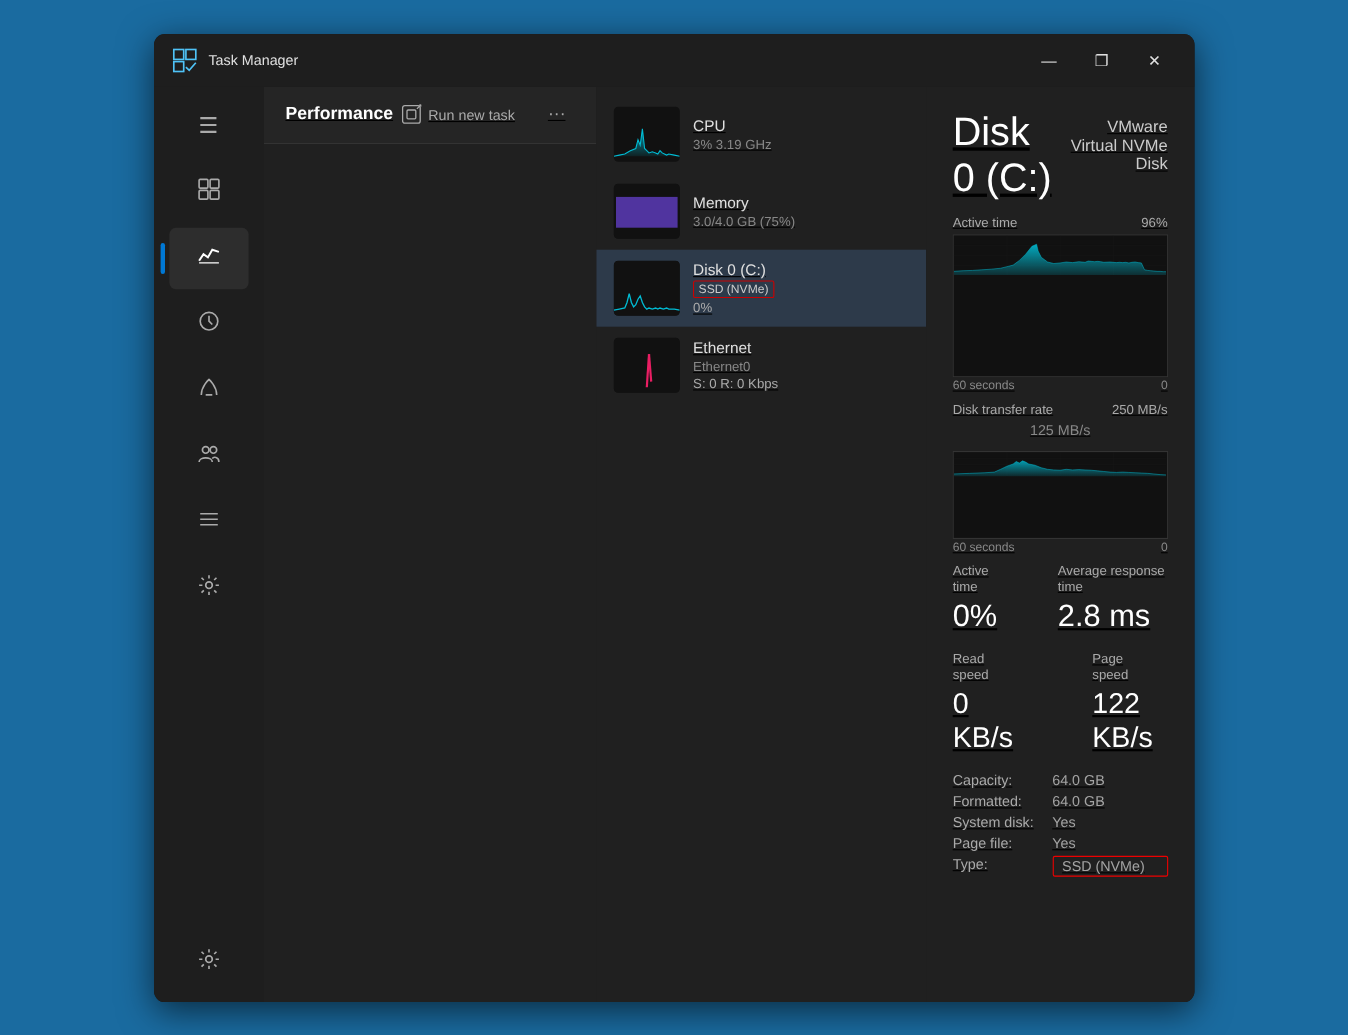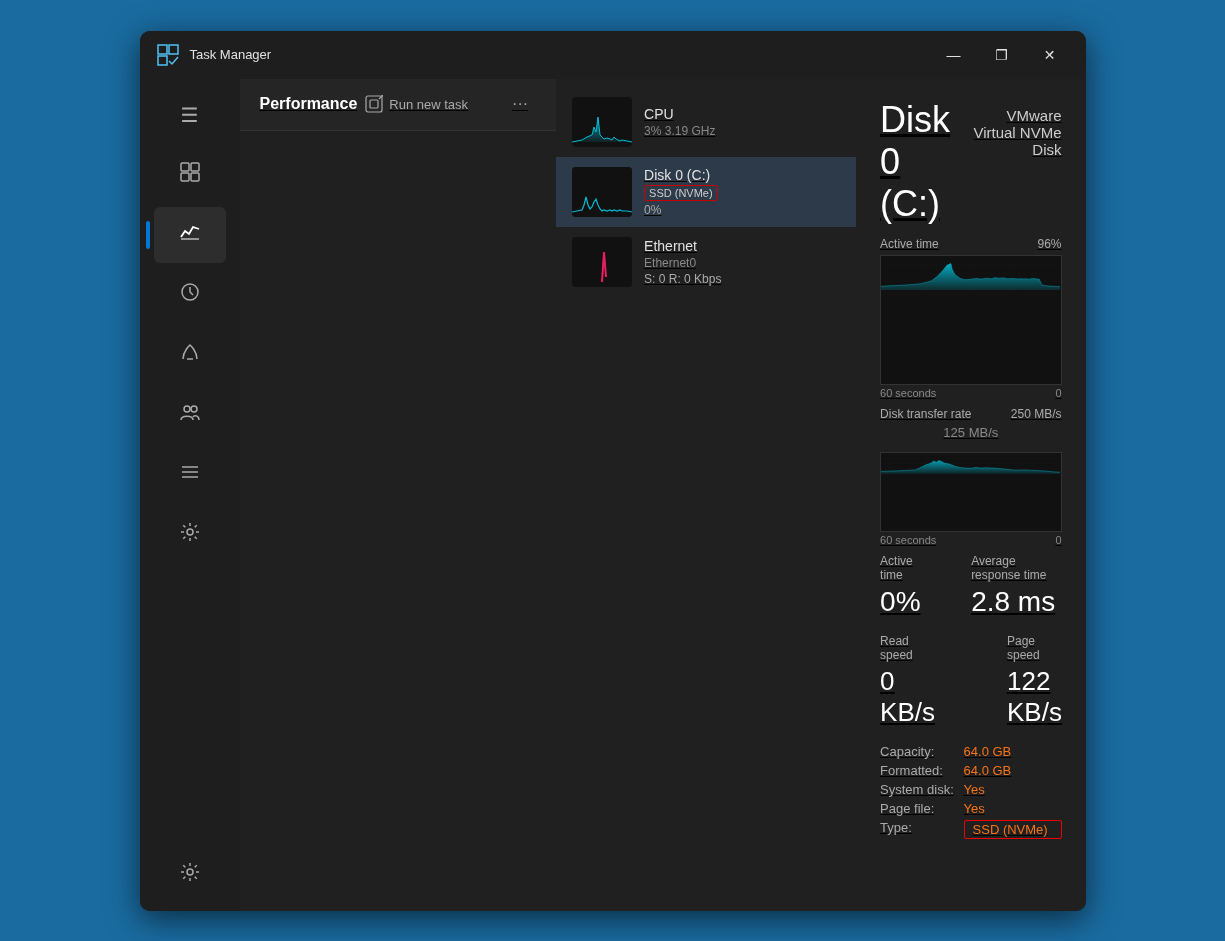--- a/index.html
+++ b/index.html
@@ -123,21 +123,21 @@
     }
     .content-header-title {
       color: #fff;
       font-size: 16px;
       font-weight: 600;
       flex: 1;
     }
     .header-actions {
       display: flex;
       align-items: center;
-      gap: 28px;
+      gap: 14px;
     }
     .run-task-btn {
       display: flex;
       align-items: center;
       gap: 6px;
       color: #aaa;
       font-size: 13px;
       cursor: pointer;
       padding: 4px 8px;
       border-radius: 4px;
@@ -297,21 +297,21 @@
       font-weight: 300;
       color: #fff;
     }
     .info-grid {
       display: grid;
       grid-template-columns: auto auto;
       gap: 4px 5px;
       font-size: 13px;
     }
     .info-label { color: #aaa; }
-    .info-value { color: #f97316; }
+    .info-value { color: #a3a3a3; }
     .info-value.badge-red {
       border: 1.5px solid #e00;
       padding: 1px 8px;
       border-radius: 2px;
       display: inline-block;
     }
     .cpu-thumb-bg { background: #111; }
     .mem-thumb-bg { background: #111; }
     .disk-thumb-bg { background: #111; }
     .eth-thumb-bg { background: #111; }
@@ -453,20 +453,33 @@
                 </defs>
                 <polyline points="0,45 5,44 10,43 15,40 20,38 22,30 24,35 26,20 28,38 30,40 32,42 35,41 38,42 40,43 42,40 44,42 46,43 48,44 50,43 55,44 60,45" fill="url(#cpuGrad)" stroke="#00bcd4" stroke-width="1"></polyline>
               </svg>
             </div>
             <div class="device-info">
               <div class="device-name">CPU</div>
               <div class="device-sub">3%  3.19 GHz</div>
             </div>
           </div>
 
+          <div class="device-item">
+            <div class="device-thumb mem-thumb-bg">
+              <svg width="60" height="50" viewBox="0 0 60 50">
+                <rect x="0" y="0" width="60" height="50" fill="#111"></rect>
+                <rect x="2" y="12" width="56" height="28" fill="#7c4dff" opacity="0.6"></rect>
+                <rect x="2" y="12" width="56" height="28" fill="url(#memGrad)" opacity="0.3"></rect>
+              </svg>
+            </div>
+            <div class="device-info">
+              <div class="device-name">Memory</div>
+              <div class="device-sub">3.0/4.0 GB (75%)</div>
+            </div>
+          </div>
 
           <div class="device-item selected">
             <div class="device-thumb disk-thumb-bg">
               <svg width="60" height="50" viewBox="0 0 60 50">
                 <rect x="0" y="0" width="60" height="50" fill="#111"></rect>
                 <polyline points="0,45 5,44 10,43 12,38 14,30 16,38 18,42 20,40 22,35 24,32 26,38 28,42 30,44 32,43 35,44 38,43 40,44 42,43 45,44 48,43 50,44 55,44 60,45" fill="none" stroke="#00bcd4" stroke-width="1.2"></polyline>
               </svg>
             </div>
             <div class="device-info">
               <div class="device-name">Disk 0 (C:)</div>

